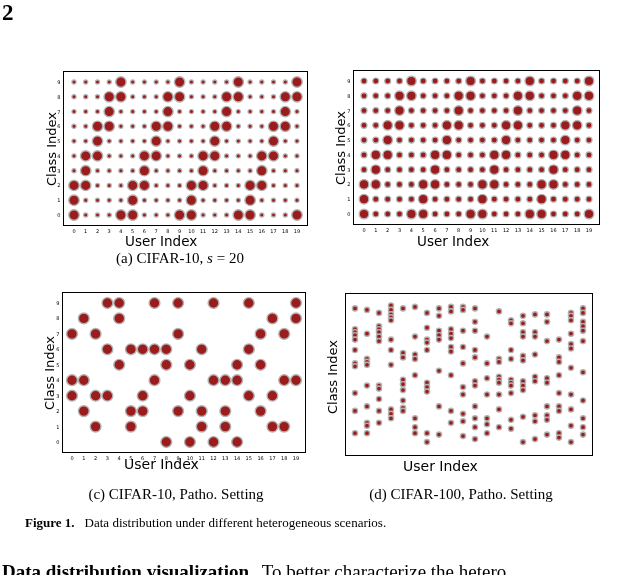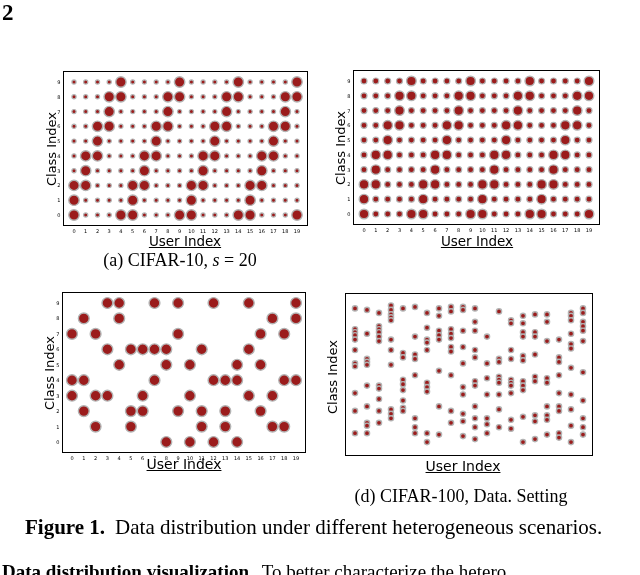--- a/index.html
+++ b/index.html
@@ -5,28 +5,28 @@
   html,body { margin:0; padding:0; background:#fff; }
   .page { position:relative; width:640px; height:575px; background:#ffffff; overflow:hidden;
           font-family:"Liberation Serif", serif; color:#000; }
 
   .heading { position:absolute; left:2px; top:0px; font-size:23px; font-weight:bold; display:flex; }
   .heading .num { width:40px; }
 
   .plot  { position:absolute; }
   .ylabel { position:absolute; width:120px; height:16px; line-height:16px; text-align:center;
             font-family:"DejaVu Sans", sans-serif; font-size:13px; transform:rotate(-90deg); }
-  .xlabel { position:absolute; width:120px; text-align:center;
-            font-family:"DejaVu Sans", sans-serif; font-size:13.5px;text-decoration:underline; }
+  .xlabel { position:absolute; width:120px; 
+            font-family:"DejaVu Sans", sans-serif; font-size:13.5px; }
   .xlabel.big { font-size:14px; }
 
-  .subcap { position:absolute; width:240px; text-align:center; font-size:18px; white-space:nowrap; }
+  .subcap { position:absolute; width:240px; text-align:center; font-size:15px; white-space:nowrap; }
   .mvar { font-style:italic; }
 
-  .figcap { position:absolute; left:25px; top:515px; width:605px; font-size:21px; white-space:nowrap; }
+  .figcap { position:absolute; left:25px; top:515px; width:605px; font-size:13px; white-space:nowrap; }
   .figcap .fclabel { font-weight:bold; margin-right:10px; }
 
   .para { position:absolute; left:2px; top:561px; width:690px; font-size:19px; white-space:nowrap; }
   .para .pbold { font-weight:bold; margin-right:8px; }
 
   .tick { font-family:"DejaVu Sans", sans-serif; font-size:5px; fill:#000; }
 </style>
 </head>
 <body>
 
@@ -599,20 +599,23 @@
       <text x="8.5" y="121.1" text-anchor="end" class="tick">2</text>
       <text x="8.5" y="105.7" text-anchor="end" class="tick">3</text>
       <text x="8.5" y="90.2" text-anchor="end" class="tick">4</text>
       <text x="8.5" y="74.8" text-anchor="end" class="tick">5</text>
       <text x="8.5" y="59.3" text-anchor="end" class="tick">6</text>
       <text x="8.5" y="43.9" text-anchor="end" class="tick">7</text>
       <text x="8.5" y="28.4" text-anchor="end" class="tick">8</text>
       <text x="8.5" y="13.0" text-anchor="end" class="tick">9</text>
     </svg>
   <div class="xlabel big" style="left:124px; top:456px;">User Index</div>
+  <div class="subcap" style="left:56px; top:486px;">
+    <span>(c) CIFAR-10, Patho. Setting</span><span class="mvar"></span><span></span>
+  </div>
 
   <div class="ylabel" style="left:273px; top:369px;">Class Index</div>
   <svg class="plot" style="left:341px; top:293px;" width="253" height="167">
       <rect x="4.5" y="0.5" width="247" height="162" fill="#ffffff" stroke="#000000" stroke-width="1"></rect>
       <circle cx="14.0" cy="15.4" r="2.6" fill="#9b1c1c" stroke="#b3b3b3" stroke-width="1.4"></circle>
       <circle cx="14.0" cy="36.2" r="2.6" fill="#9b1c1c" stroke="#b3b3b3" stroke-width="1.4"></circle>
       <circle cx="14.0" cy="39.2" r="2.6" fill="#9b1c1c" stroke="#b3b3b3" stroke-width="1.4"></circle>
       <circle cx="14.0" cy="42.2" r="2.6" fill="#9b1c1c" stroke="#b3b3b3" stroke-width="1.4"></circle>
       <circle cx="14.0" cy="46.6" r="2.6" fill="#9b1c1c" stroke="#b3b3b3" stroke-width="1.4"></circle>
       <circle cx="14.0" cy="57.0" r="2.6" fill="#9b1c1c" stroke="#b3b3b3" stroke-width="1.4"></circle>
@@ -801,21 +804,21 @@
       <circle cx="242.0" cy="37.7" r="2.6" fill="#9b1c1c" stroke="#b3b3b3" stroke-width="1.4"></circle>
       <circle cx="242.0" cy="48.1" r="2.6" fill="#9b1c1c" stroke="#b3b3b3" stroke-width="1.4"></circle>
       <circle cx="242.0" cy="79.3" r="2.6" fill="#9b1c1c" stroke="#b3b3b3" stroke-width="1.4"></circle>
       <circle cx="242.0" cy="107.5" r="2.6" fill="#9b1c1c" stroke="#b3b3b3" stroke-width="1.4"></circle>
       <circle cx="242.0" cy="125.3" r="2.6" fill="#9b1c1c" stroke="#b3b3b3" stroke-width="1.4"></circle>
       <circle cx="242.0" cy="134.2" r="2.6" fill="#9b1c1c" stroke="#b3b3b3" stroke-width="1.4"></circle>
       <circle cx="242.0" cy="141.6" r="2.6" fill="#9b1c1c" stroke="#b3b3b3" stroke-width="1.4"></circle>
     </svg>
   <div class="xlabel big" style="left:403px; top:458px;">User Index</div>
   <div class="subcap" style="left:341px; top:486px;">
-    <span>(d) CIFAR-100, Data. Setting</span><span class="mvar"></span><span></span>
+    <span>(d) CIFAR-100, Patho. Setting</span><span class="mvar"></span><span></span>
   </div>
 
   <div class="figcap">
     <span class="fclabel">Figure 1.</span><span>Data distribution under different heterogeneous scenarios.</span>
   </div>
 
   <div class="para">
     <span class="pbold">Data distribution visualization.</span><span>To better characterize the hetero</span>
   </div>
 

